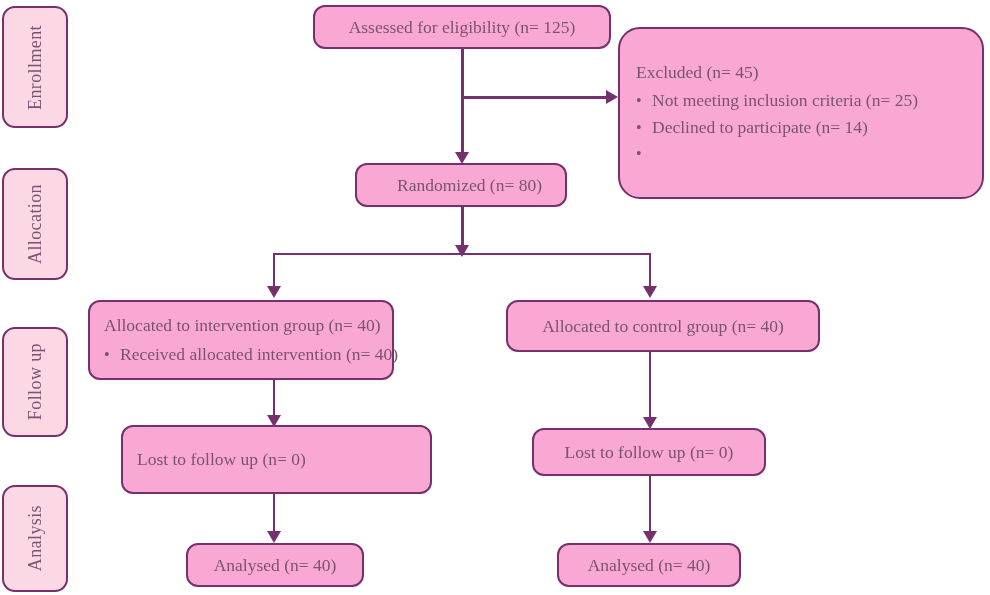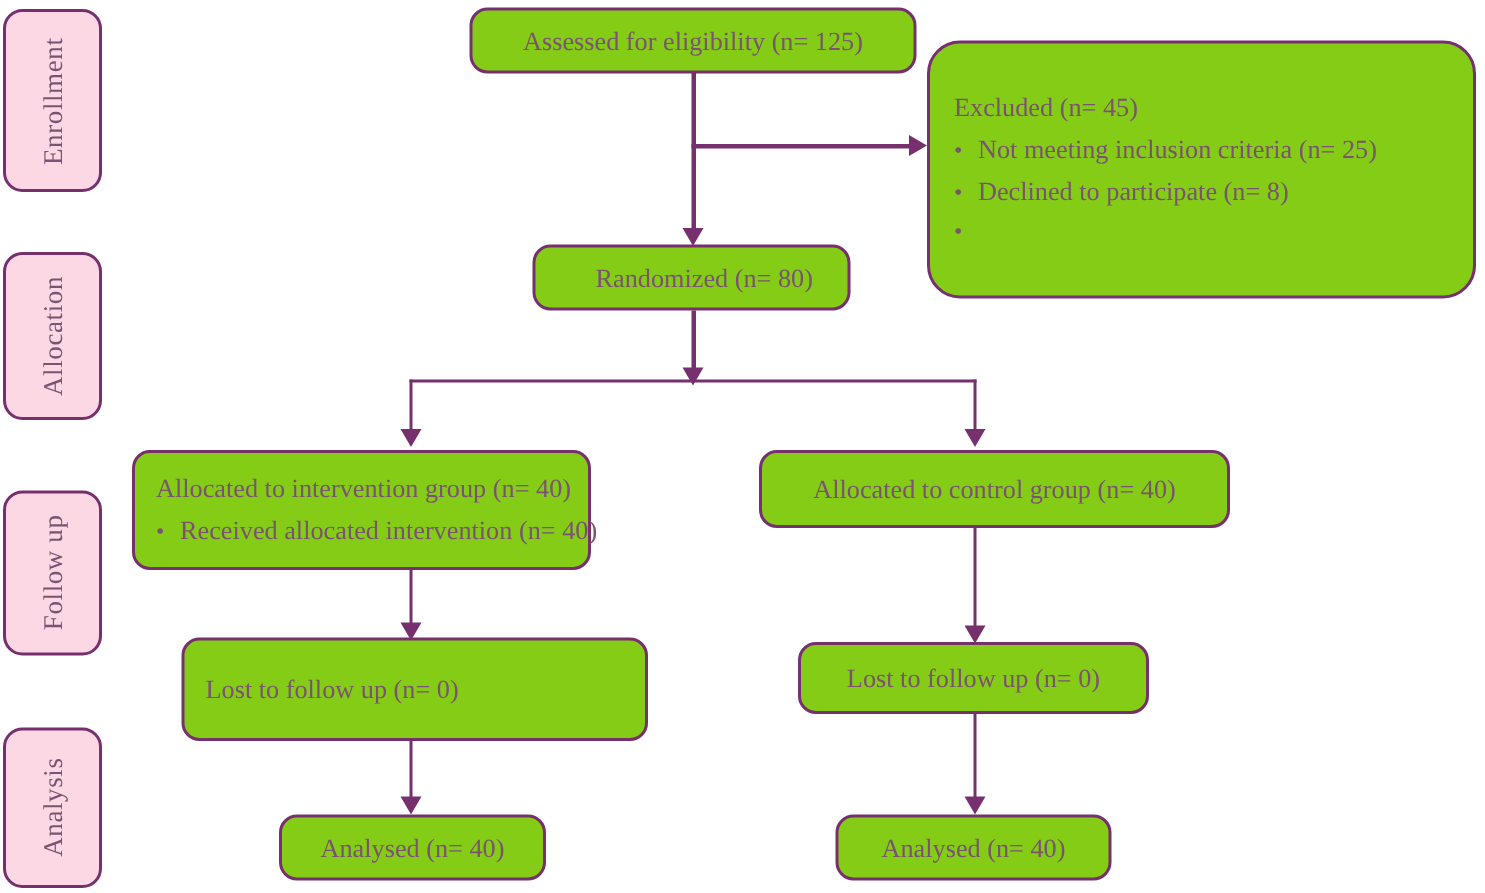--- a/index.html
+++ b/index.html
@@ -7,21 +7,21 @@
     width:990px;height:595px;overflow:hidden;position:relative;
     font-family:"Liberation Serif","DejaVu Serif",serif;
     color:#7a5370;
   }
   #stage{position:absolute;left:0;top:0;width:990px;height:595px;}
 
   
   .node{
     position:absolute;
     box-sizing:border-box;
-    background:#84cc16;
+    background:#f9a8d4;
     border:2.5px solid #76306d;
     border-radius:12px;
     color:#7a5370;
     font-size:17.5px;
     line-height:1.30;
     display:flex;
     flex-direction:column;
     justify-content:center;
     padding:4px 12px;
   }
@@ -126,21 +126,21 @@
   </div>
 
   <div class="node left" style="left:618px;top:27px;width:366px;height:172px;border-radius:22px;padding:8px 16px;">
     <div class="ln" style="margin-bottom:5px;">Excluded (n= 45)</div>
     <div class="bul">
       <span class="dot">•</span>
       <span>Not meeting inclusion criteria (n= 25)</span>
     </div>
     <div class="bul" style="margin-top:5px;">
       <span class="dot">•</span>
-      <span>Declined to participate (n= 8)</span>
+      <span>Declined to participate (n= 14)</span>
     </div>
     <div class="bul" style="margin-top:5px;">
       <span class="dot">•</span>
     </div>
   </div>
 
   <div class="node center" style="left:355px;top:163px;width:212px;height:44px;padding-left:29px;">
     <div class="ln">Randomized (n= 80)</div>
   </div>
 

